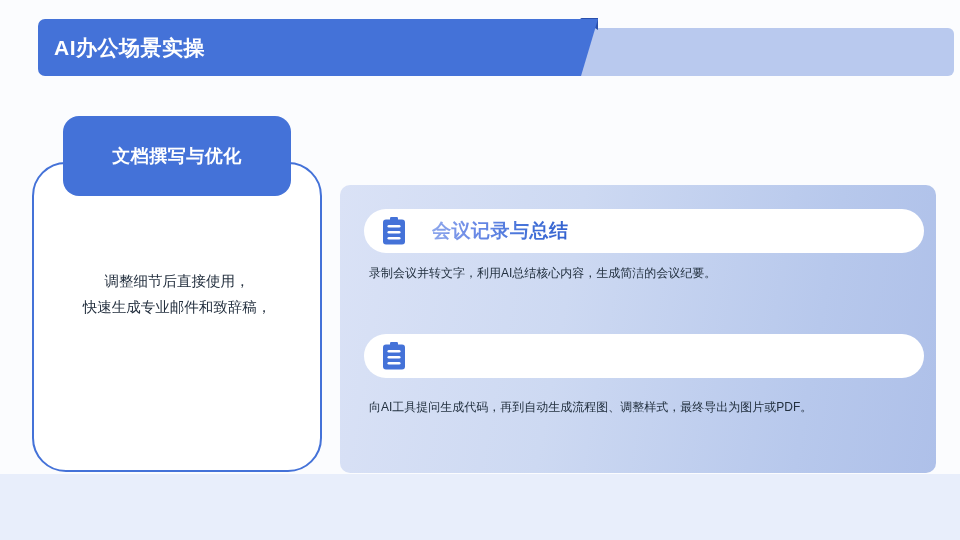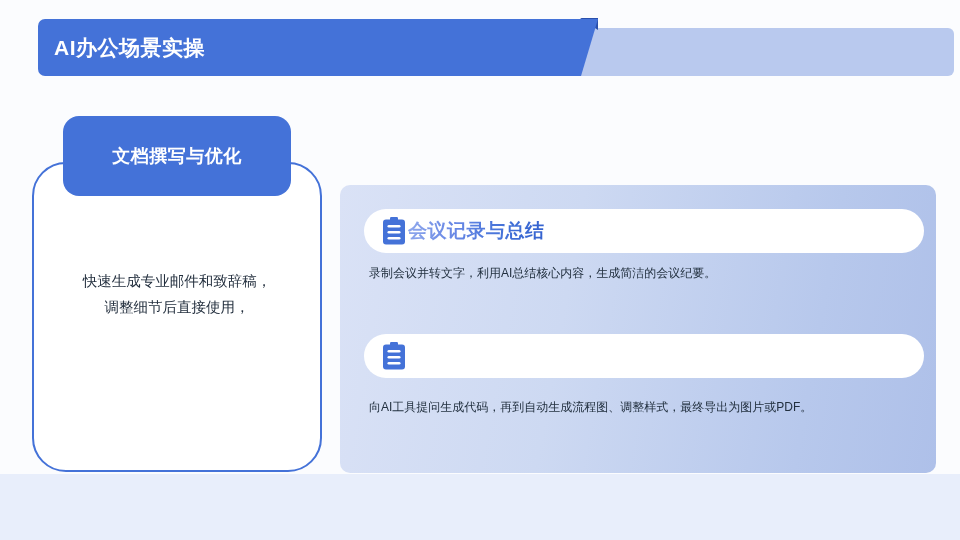--- a/index.html
+++ b/index.html
@@ -153,21 +153,21 @@
     align-items: center;
   }
   .feature-icon {
     margin-left: 18px;
     width: 24px;
     height: 28px;
     flex: none;
     display: block;
   }
   .feature-title {
-    margin-left: 2px;
+    margin-left: 26px;
     font-size: 19px;
     font-weight: bold;
     letter-spacing: 0.5px;
     background: linear-gradient(95deg, #8fa8ec 0%, #6b8ae6 30%, #4472d8 70%, #3361cf 100%);
     -webkit-background-clip: text;
     background-clip: text;
     color: transparent;
     -webkit-text-fill-color: transparent;
   }
   .feature-desc {
@@ -193,22 +193,22 @@
     <div class="ribbon-tail"></div>
     <div class="ribbon-fold"></div>
     <div class="ribbon-main"></div>
     <div class="ribbon-title">AI办公场景实操</div>
   </div>
 
   <div class="panel"></div>
 
   <div class="left-card"></div>
   <div class="left-card-body">
+    <div>调整细节后直接使用，</div>
     <div>快速生成专业邮件和致辞稿，</div>
-    <div>调整细节后直接使用，</div>
   </div>
   <div class="left-pill">
     <span class="left-pill-text">文档撰写与优化</span>
   </div>
 
   <div class="feature" id="feature-0">
     <div class="feature-head">
       <svg class="feature-icon" viewBox="0 0 24 28">
         <rect x="8" y="0" width="8" height="4" rx="1.2" fill="#4472d8"></rect>
         <rect x="1" y="2.5" width="22" height="25" rx="3" fill="#4472d8"></rect>

